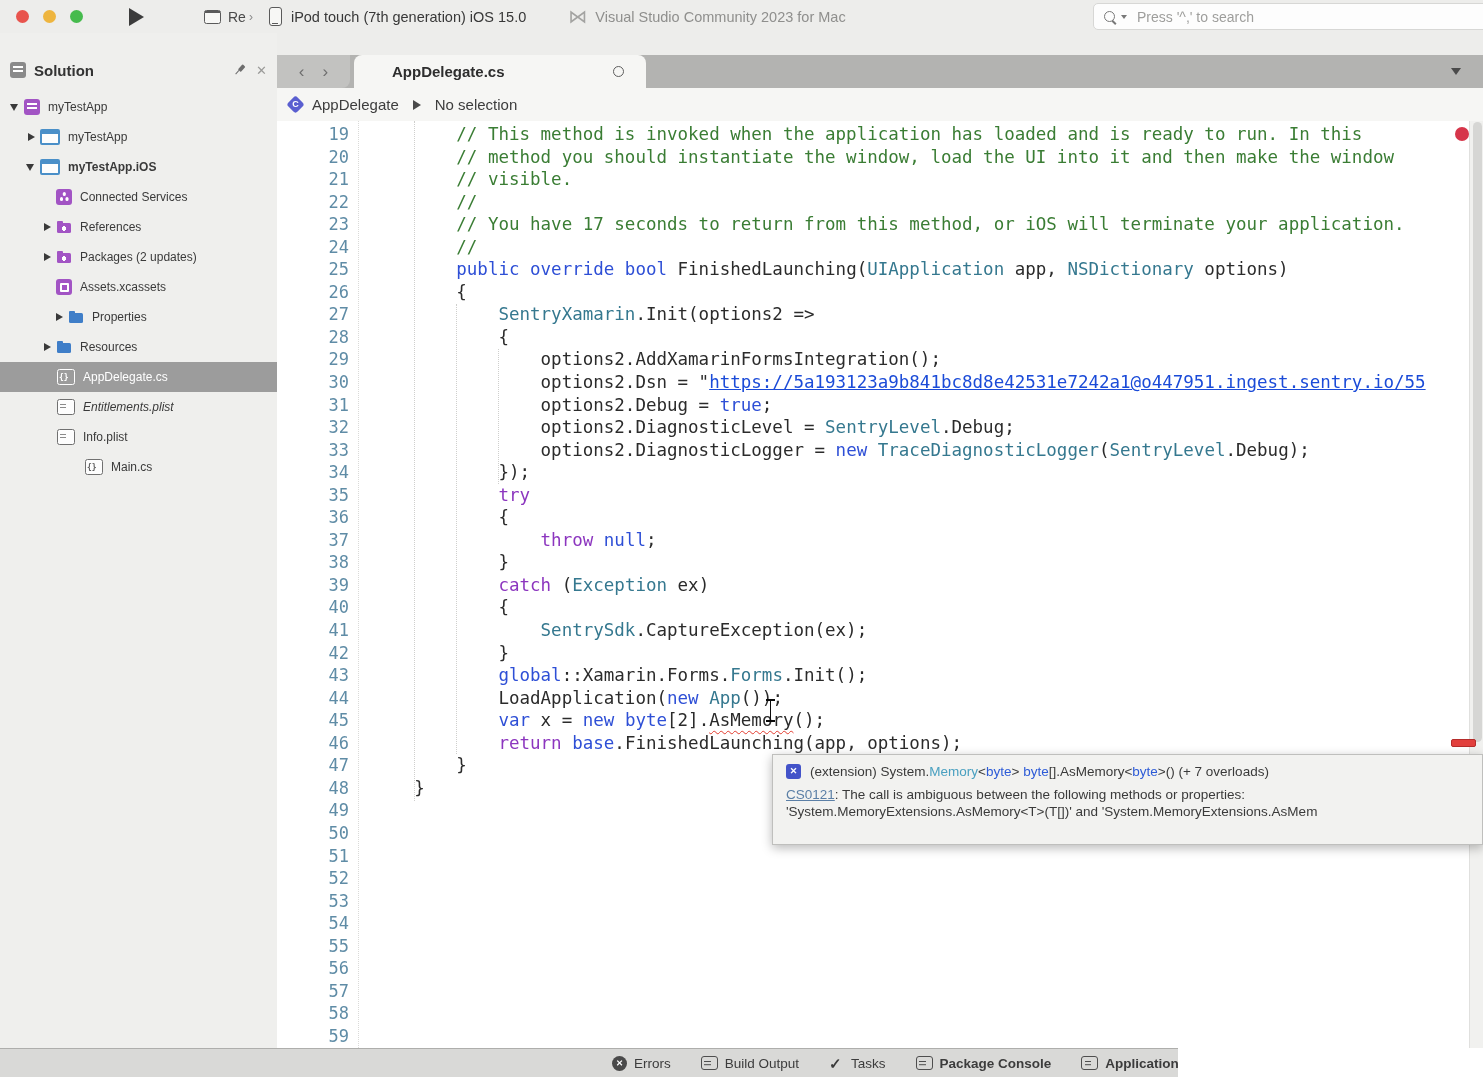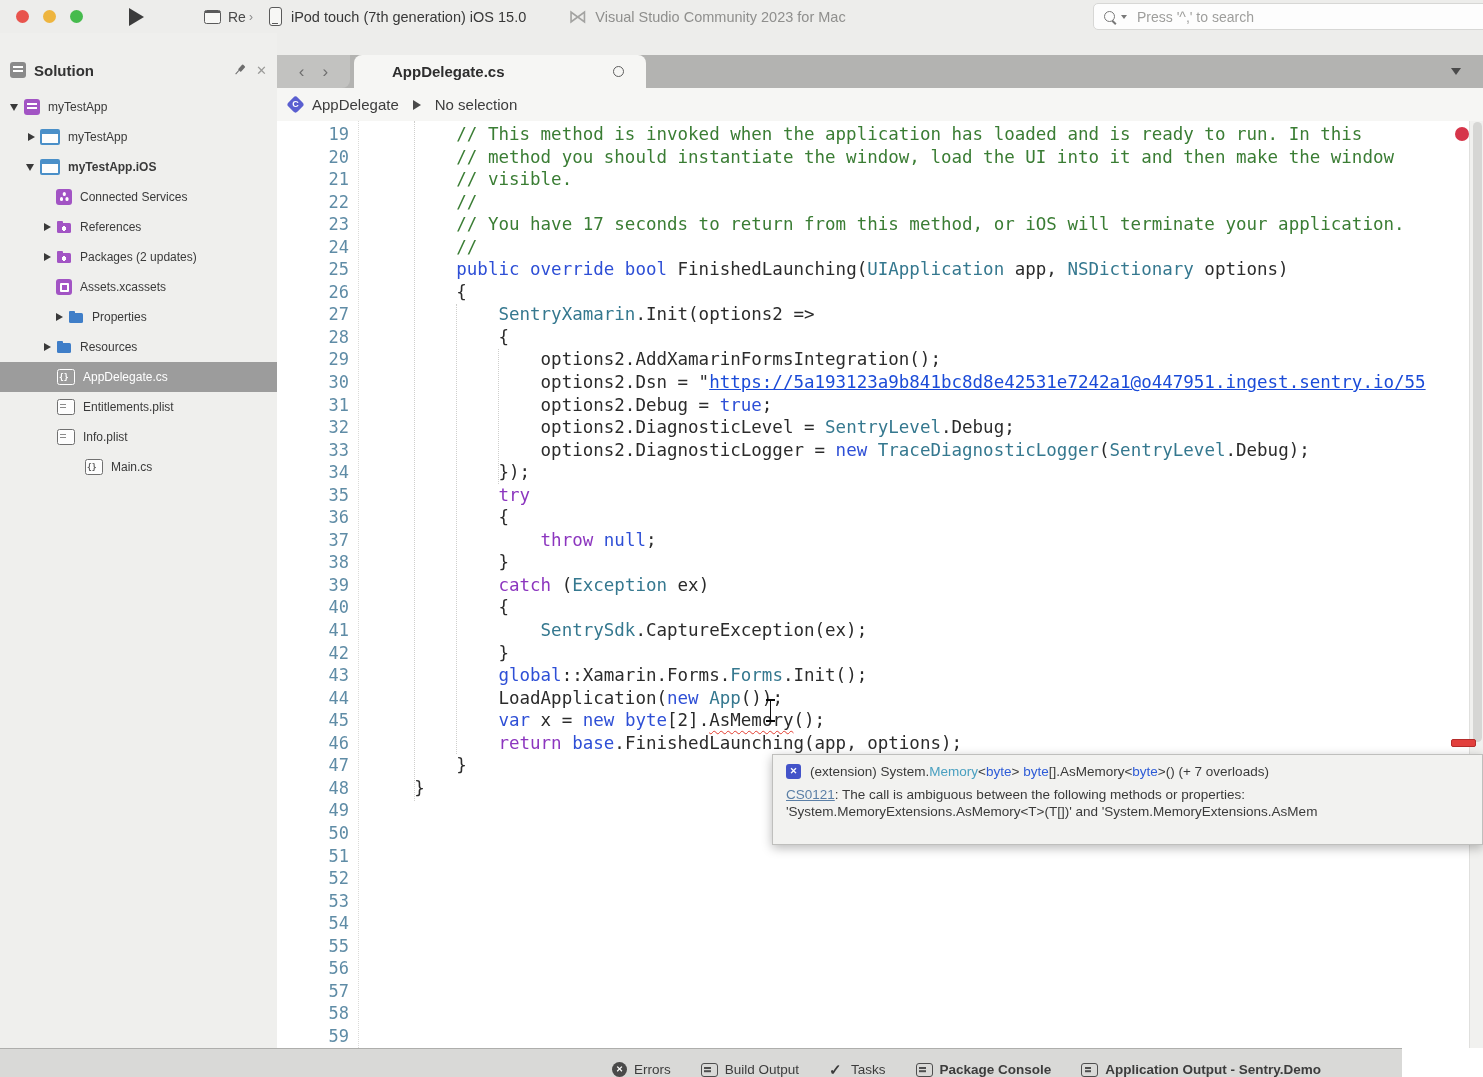--- a/index.html
+++ b/index.html
@@ -112,22 +112,22 @@
            box-shadow:0 3px 10px rgba(0,0,0,.28);box-sizing:border-box;padding:9px 0 0 13px;overflow:hidden;font-size:13.5px;color:#3a3a3a;}
   .tt-row1{display:flex;align-items:center;}
   .ext-icon{width:15px;height:15px;background:#4353c9;border-radius:3px;color:#fff;font:bold 9px/15px "Liberation Sans",sans-serif;text-align:center;flex:0 0 15px;margin-right:9px;}
   .tt-sig{white-space:nowrap;}
   .tt-msg{margin-top:8px;line-height:1.25;white-space:nowrap;}
   .w-tt{color:#4aa0c0;}
   .w-b{color:#2d5bd7;}
   .w-link{color:#5b7fa6;text-decoration:underline;}
 
   
-  .statusbar{left:0;top:1048px;width:1402px;height:29px;background:#d9d9d7;border-top:1px solid #aeaeac;
-             display:flex;align-items:flex-end;padding-left:612px;box-sizing:border-box;gap:30px;overflow:hidden;}
+  .statusbar{left:0;top:1048px;width:1178px;height:29px;background:#d9d9d7;border-top:1px solid #aeaeac;
+             display:flex;align-items:center;padding-left:612px;box-sizing:border-box;gap:30px;overflow:hidden;}
   .pad{display:flex;align-items:center;gap:7px;font-size:13.5px;color:#3c3c3c;white-space:nowrap;}
   .pad.bold{font-weight:bold;}
   .p-ic{position:relative;flex:0 0 15px;width:15px;height:15px;}
   .p-errors{border-radius:50%;background:#4a4a4a;}
   .p-errors::before{content:'\2715';position:absolute;left:0;top:0;width:15px;height:15px;color:#fff;font-size:8.5px;line-height:15px;text-align:center;font-weight:bold;}
   .p-pad{width:12px;height:12px;border:1.7px solid #4e4e4e;border-radius:3px;}
   .p-pad::before{content:'';position:absolute;left:2.5px;top:3.5px;width:6.5px;height:1.6px;background:#4e4e4e;box-shadow:0 3.2px 0 #4e4e4e;}
   .p-check::before{content:'\2713';position:absolute;left:0;top:-1px;font-size:15px;color:#3a3a3a;font-weight:bold;}
 
   
@@ -210,21 +210,21 @@
       <div class="srow" style="padding-left: 40px;">
         <span class="arr right"></span>
         <span class="tico i-folder-blue"></span>
         <span class="lbl">Resources</span>
       </div>
       <div class="srow sel" style="padding-left: 40px;">
         <span class="arr"></span>
         <span class="tico i-code-file"></span>
         <span class="lbl">AppDelegate.cs</span>
       </div>
-      <div class="srow" style="padding-left: 40px;">
+      <div class="srow" style="padding-left: 40px; font-style: italic;">
         <span class="arr"></span>
         <span class="tico i-plist"></span>
         <span class="lbl">Entitlements.plist</span>
       </div>
       <div class="srow" style="padding-left: 40px;">
         <span class="arr"></span>
         <span class="tico i-plist"></span>
         <span class="lbl">Info.plist</span>
       </div>
       <div class="srow" style="padding-left: 40px; margin-left: 28px;">

